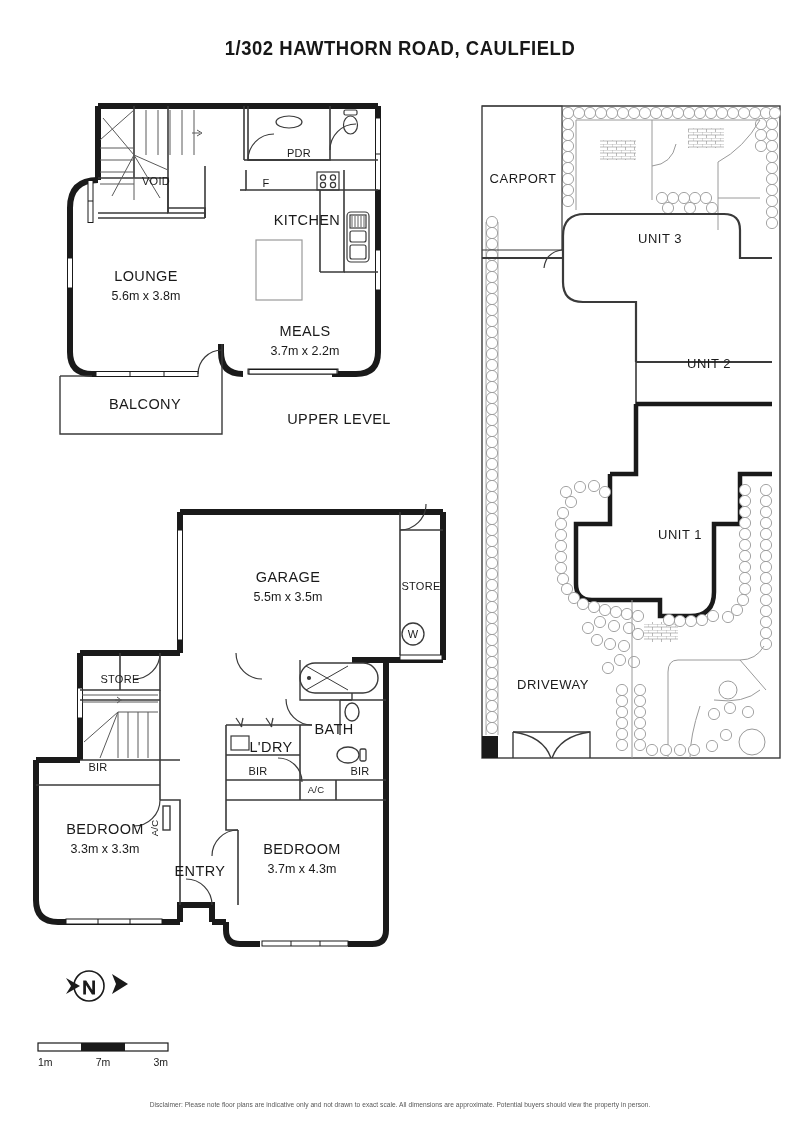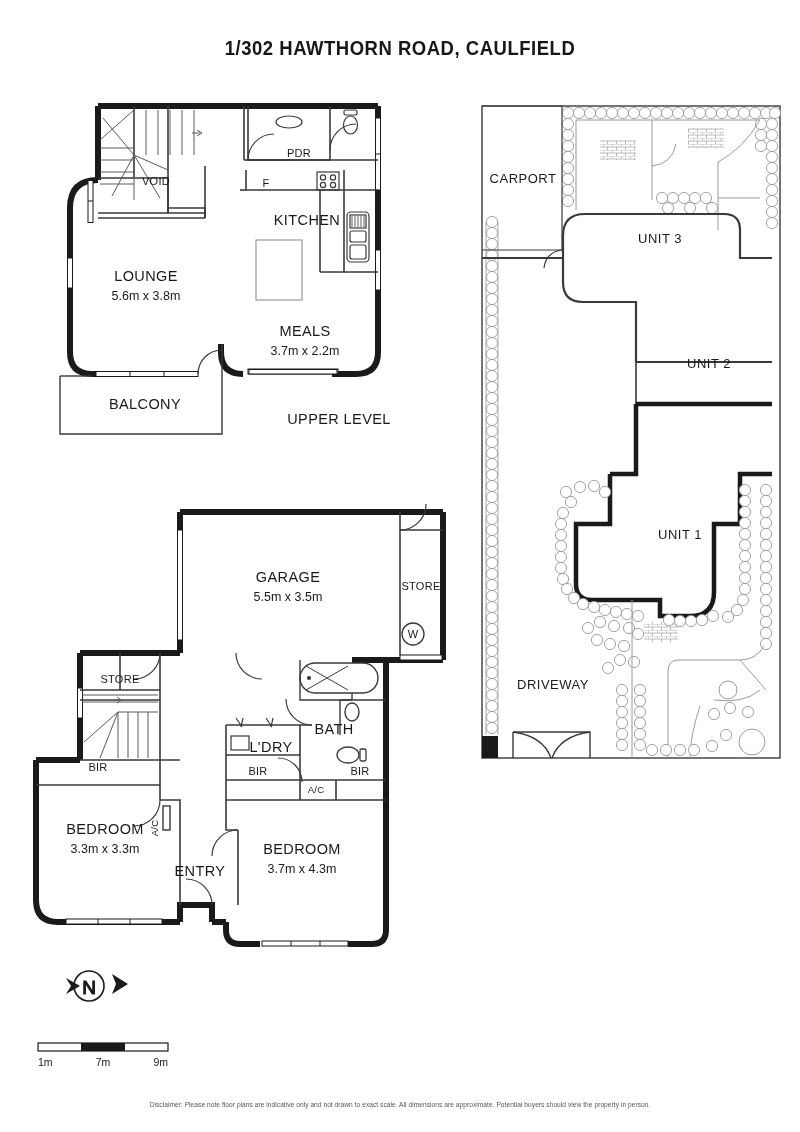--- a/index.html
+++ b/index.html
@@ -621,16 +621,16 @@
 
   <g>
     <rect x="38" y="1043" width="130" height="8" fill="#ffffff" stroke="#1a1a1a" stroke-width="1.2"></rect>
     <rect x="81" y="1043" width="44" height="8" fill="#1a1a1a"></rect>
   </g>
 </svg>
 
 <div id="scale-row">
   <span>1m</span>
   <span>7m</span>
-  <span>9m</span>
+  <span>3m</span>
 </div>
 
 <div id="disclaimer">Disclaimer: Please note floor plans are indicative only and not drawn to exact scale. All dimensions are approximate. Potential buyers should view the property in person.</div>
 
 </body></html>

